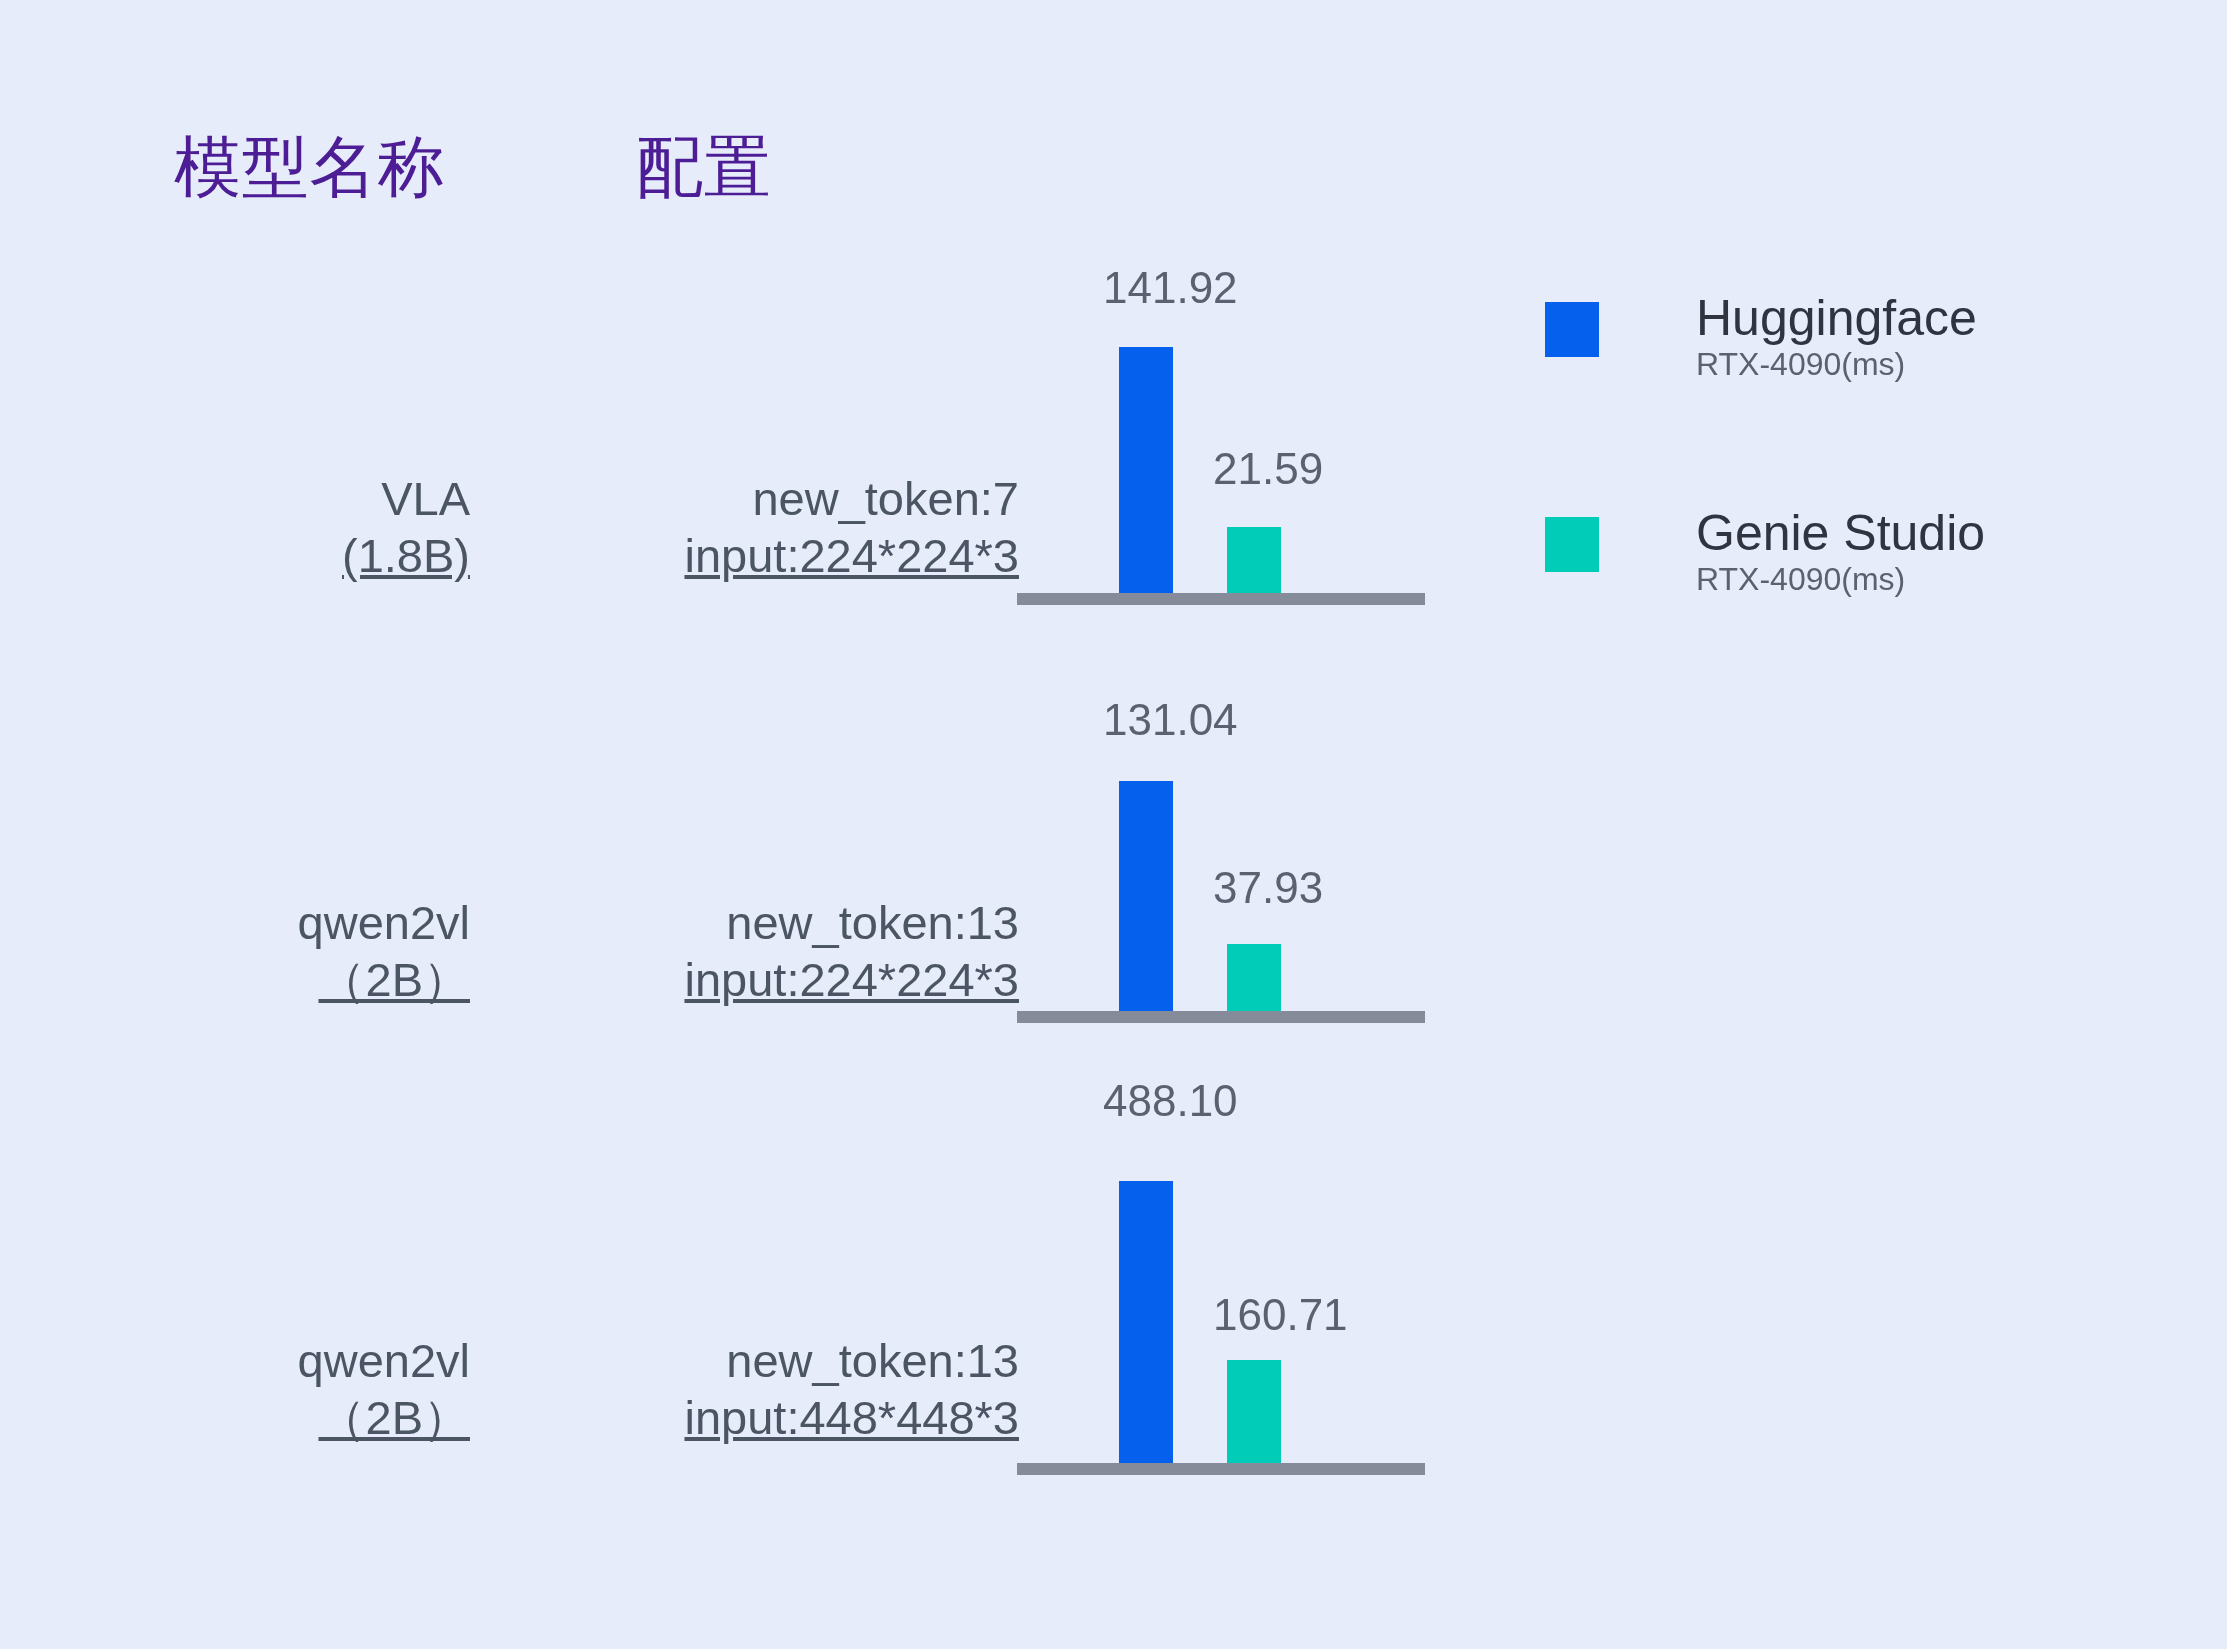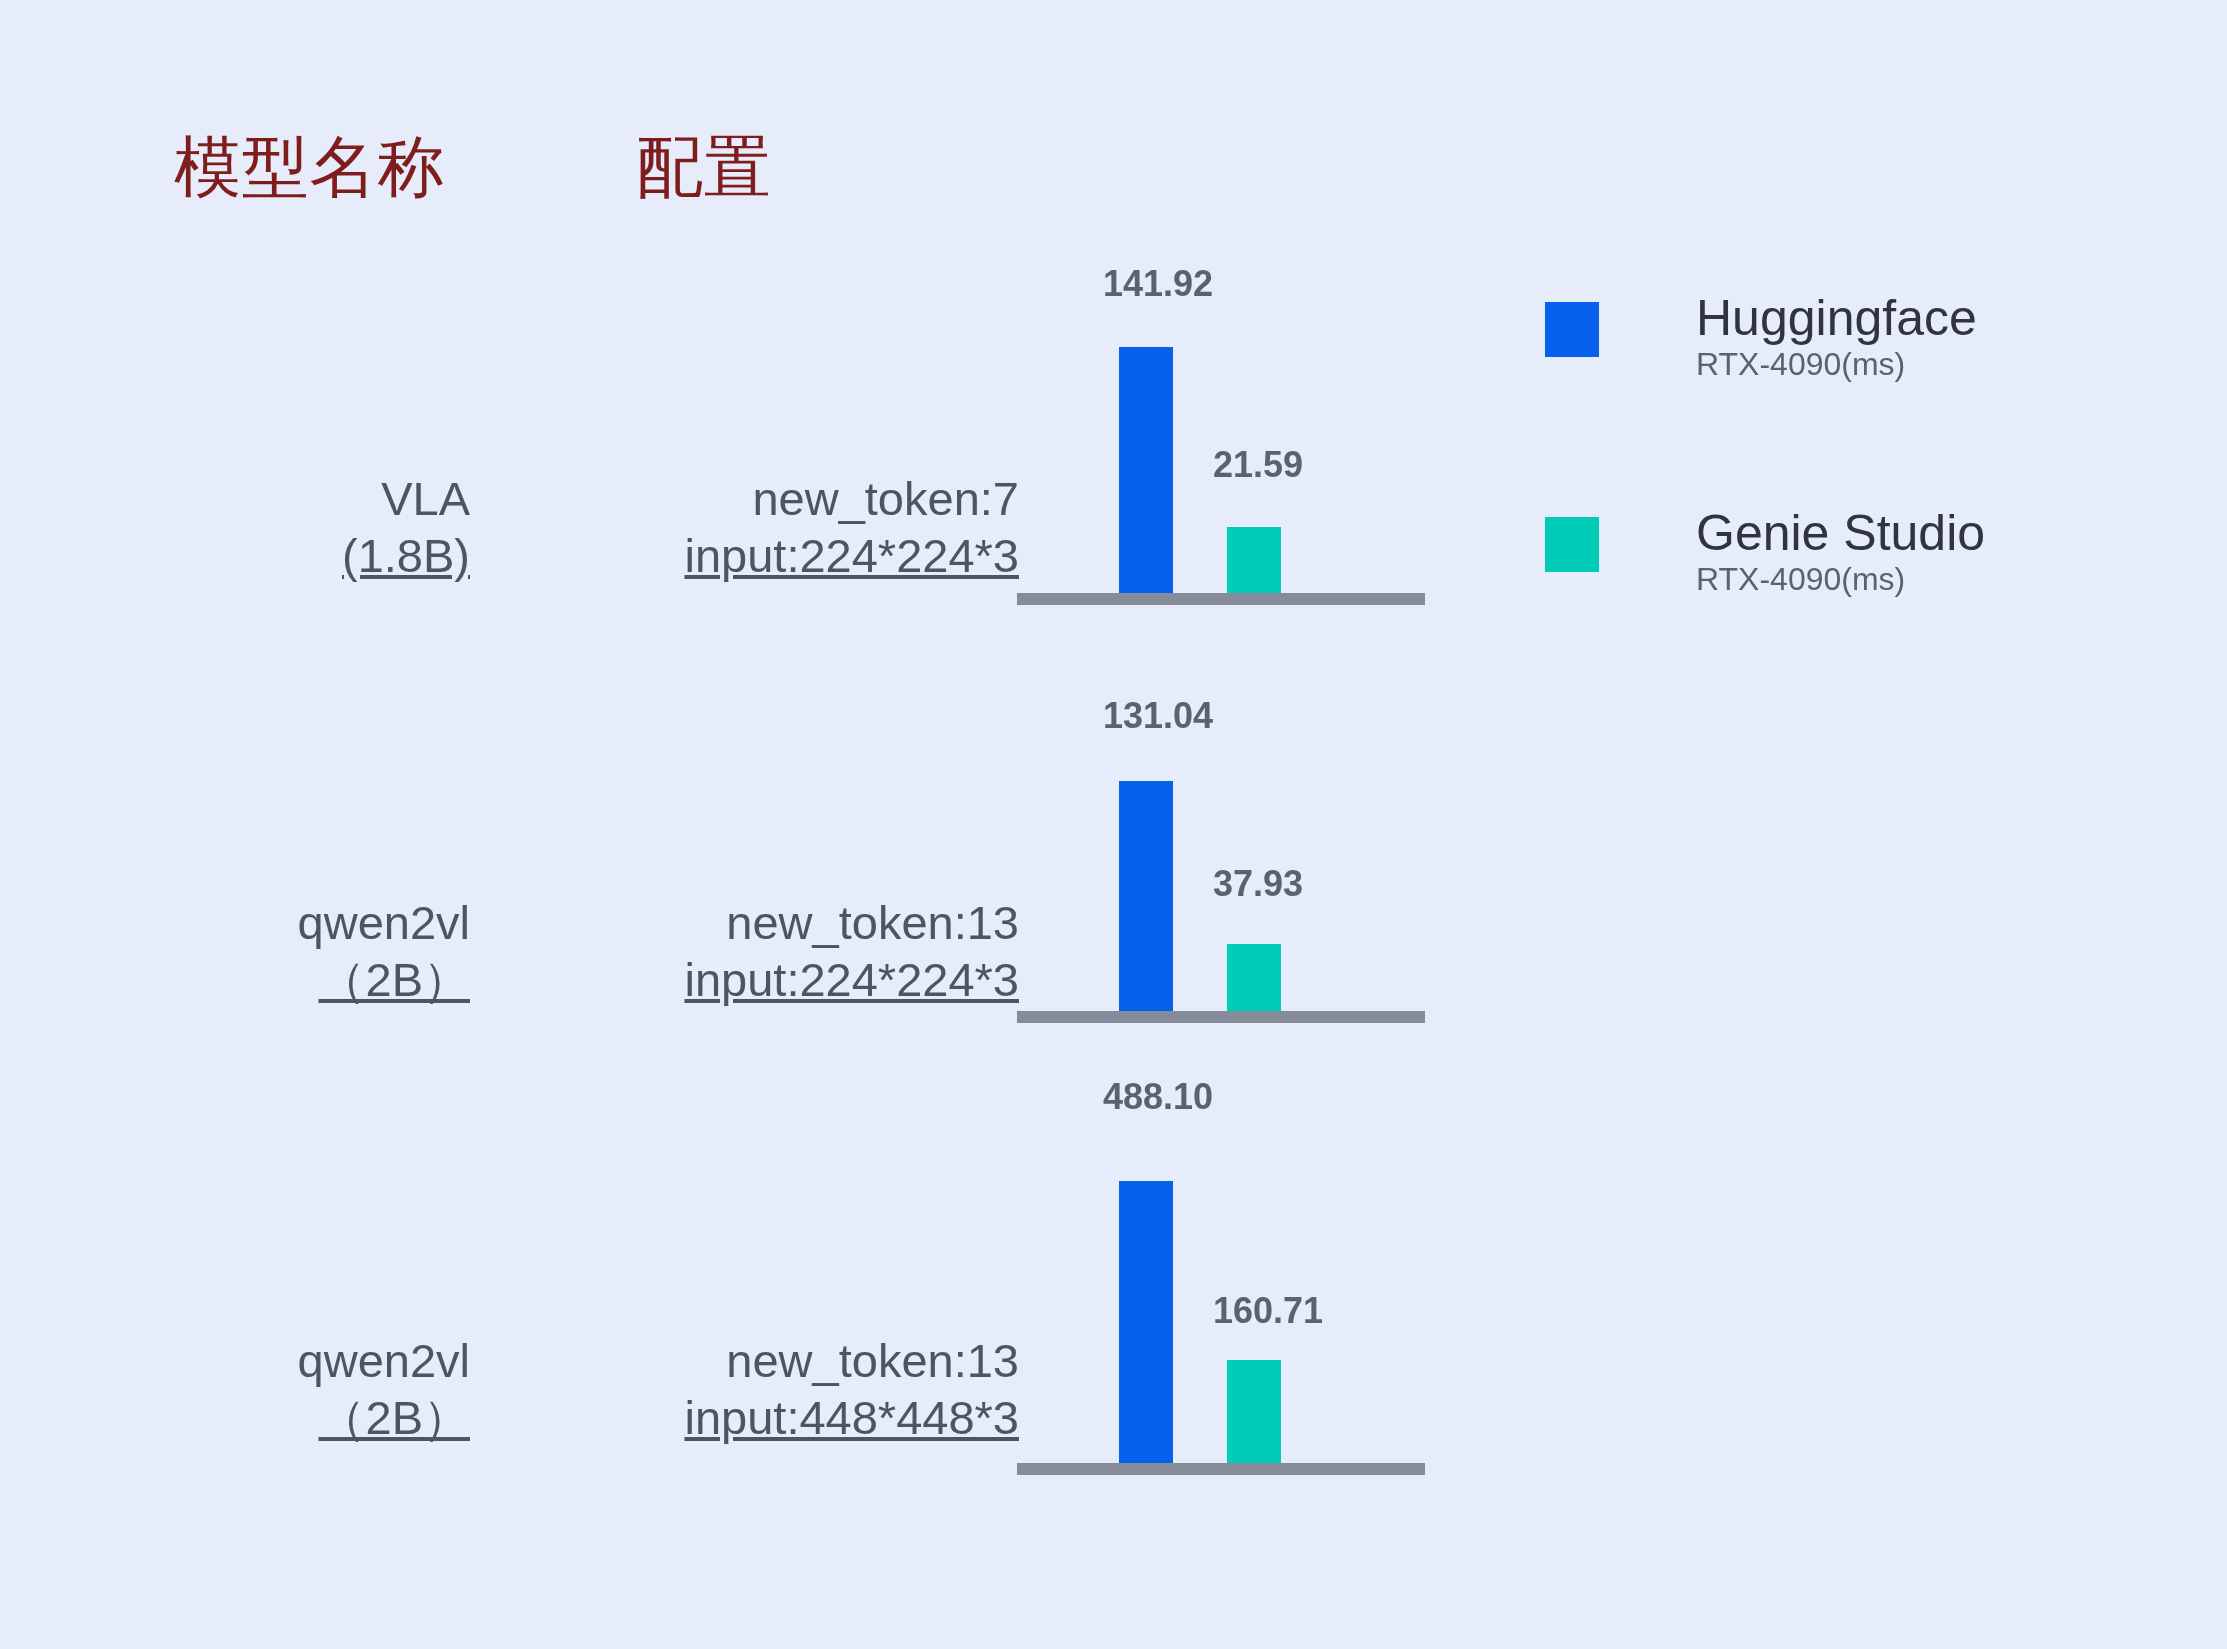--- a/index.html
+++ b/index.html
@@ -23,21 +23,21 @@
     width: 2227px;
     height: 1649px;
   }
 
   
   .col-header {
     position: absolute;
     font-size: 67px;
     line-height: 1;
     font-weight: 400;
-    color: #7f1d1d;
+    color: #4c1d95;
     white-space: nowrap;
     letter-spacing: 0.8px;
   }
   #hdr-model { left: 174px; top: 133px; }
   #hdr-config { left: 636px; top: 133px; }
 
   
   .row {
     position: absolute;
     left: 0;
@@ -77,25 +77,24 @@
   }
   .bar {
     position: absolute;
     width: 54px;
   }
   .bar.blue { background: #0560ed; left: 102px; }
   .bar.teal { background: #00ccb8; left: 210px; }
 
   .bar-label {
     position: absolute;
-    font-size: 36px;
+    font-size: 44px;
     line-height: 1;
     color: #5b6170;
     white-space: nowrap;
-    font-weight: bold;
   }
 
   
   #legend {
     position: absolute;
     left: 1545px;
     top: 243px;
     width: 627px;
   }
   .legend-item {

